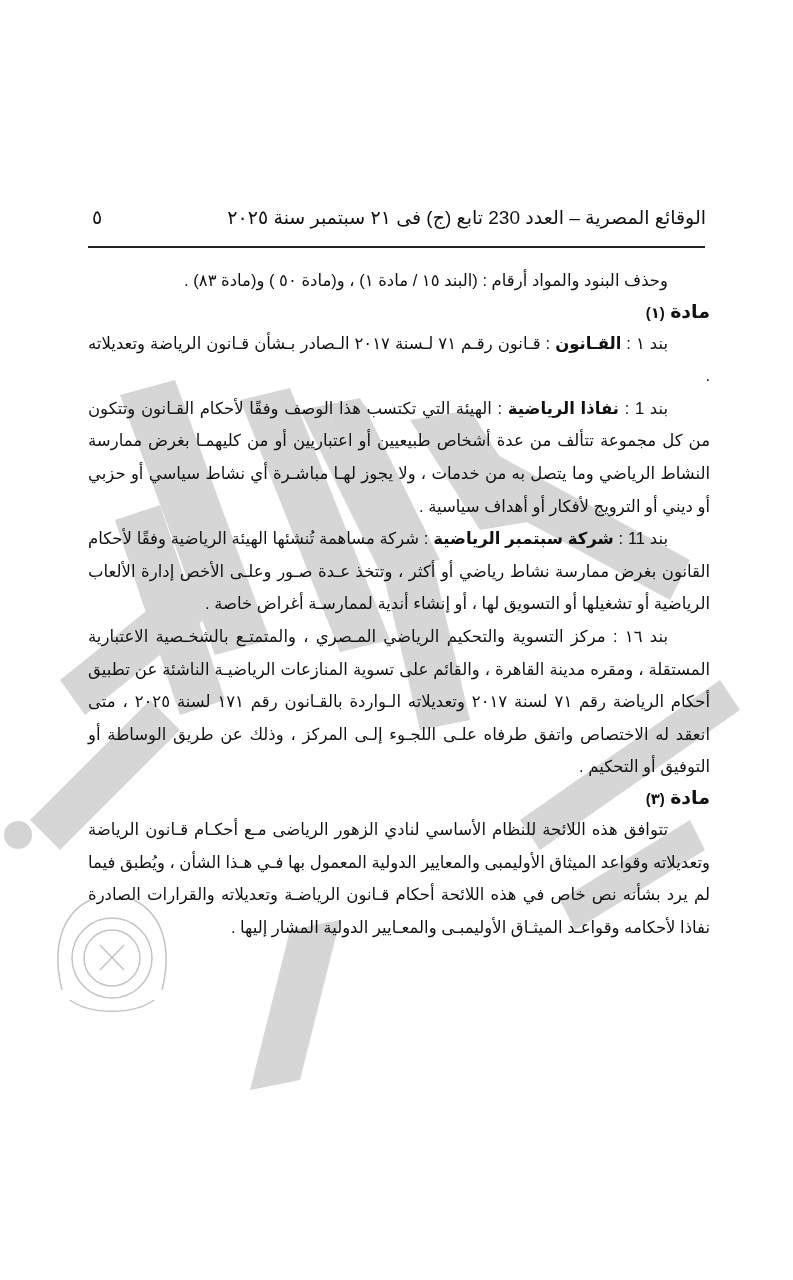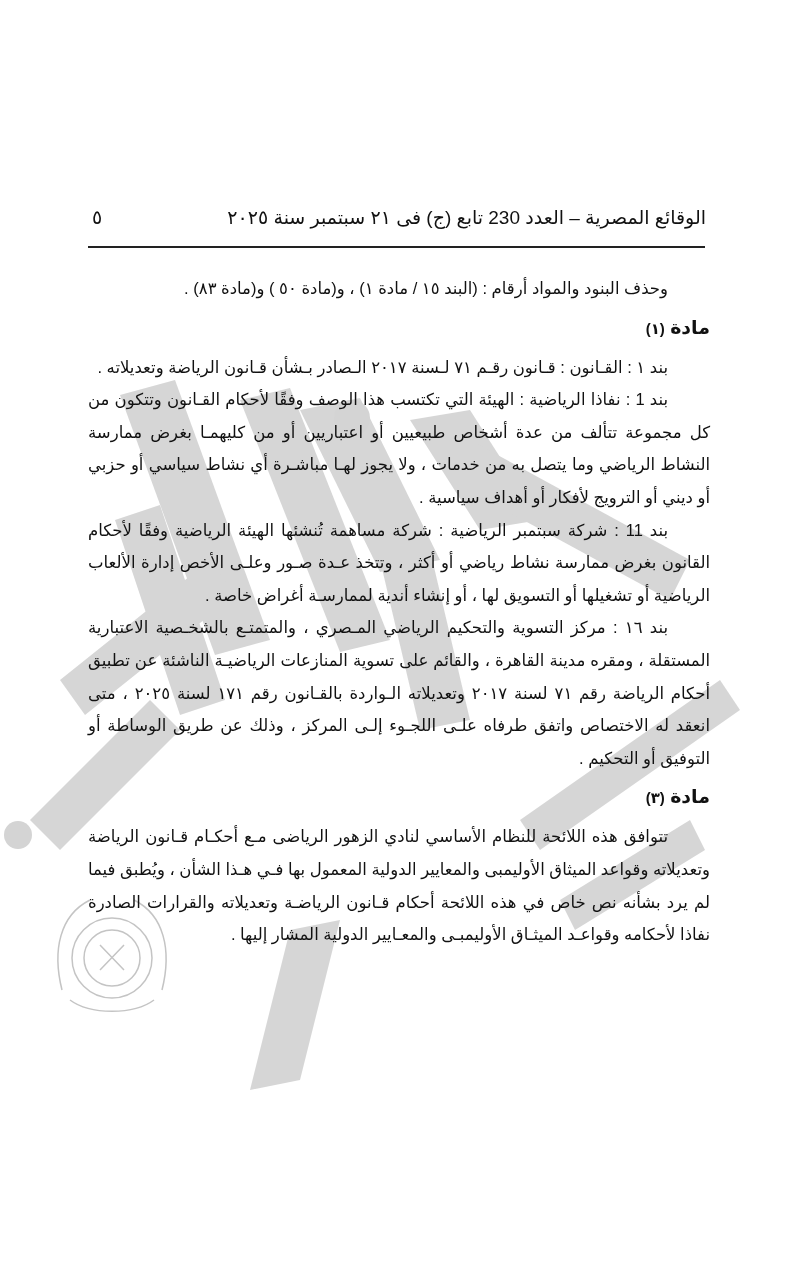--- a/index.html
+++ b/index.html
@@ -44,47 +44,47 @@
       padding-left: 4px;
     }
     .header-rule {
       height: 2px;
       background: #222;
       margin-top: 10px;
       width: 617px;
       margin-right: 5px;
     }
     .body-text {
-      margin-top: 24px;
+      margin-top: 16px;
       font-size: 16.5px;
       line-height: 32.6px;
       text-align: justify;
       text-align-last: right;
     }
     .body-text p {
       margin: 0;
       text-indent: 42px;
     }
     .article-heading {
       text-align: center;
       font-weight: bold;
       font-size: 19px;
-      line-height: 45px;
+      line-height: 29px;
       margin: 0;
       text-indent: 0 !important;
     }
     .article-heading .num {
       font-size: 15px;
       font-weight: bold;
     }
     .clause-label {
       font-weight: normal;
     }
     .clause-term {
-      font-weight: normal;
+      font-weight: bold;
     }
   </style>
 </head>
 <body>
 
 <svg class="watermark-layer" viewBox="0 0 793 1280" xmlns="http://www.w3.org/2000/svg">
   <g fill="#cfcfcf" opacity="0.85">
     <polygon points="120,395 175,380 270,640 215,655"></polygon>
     <polygon points="240,400 290,388 390,640 340,652"></polygon>
     <polygon points="115,520 160,505 225,700 180,715"></polygon>

